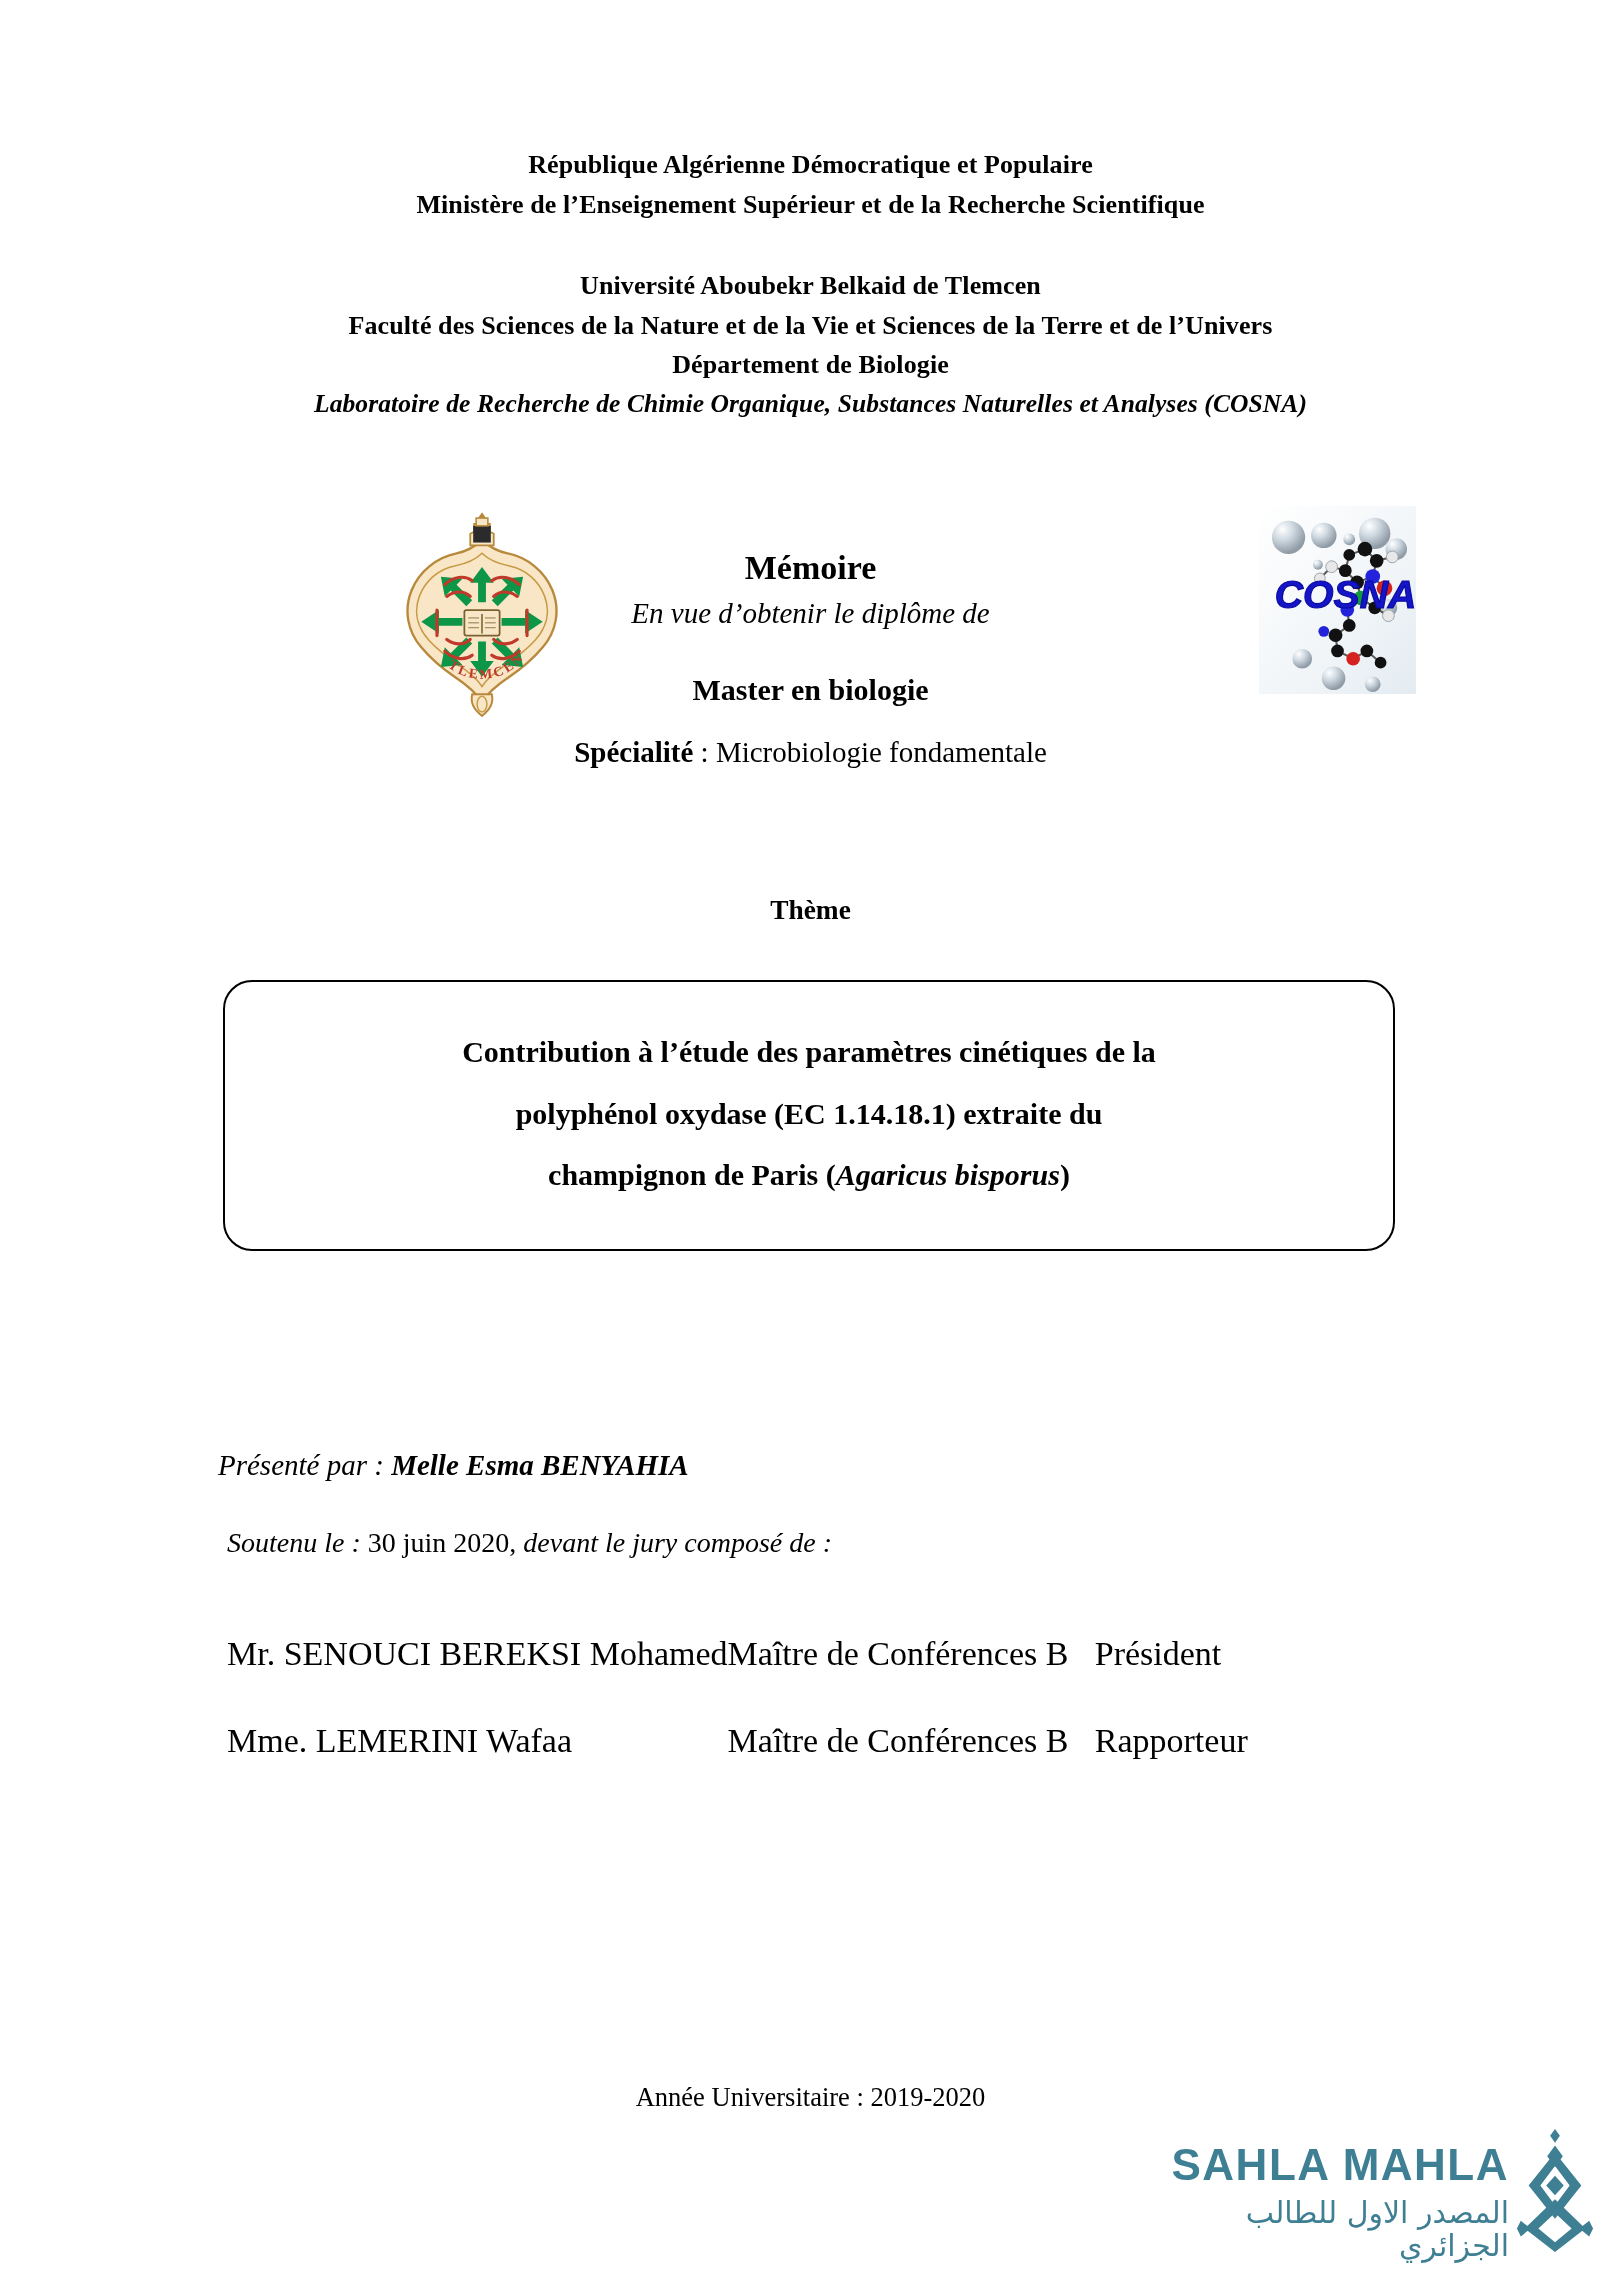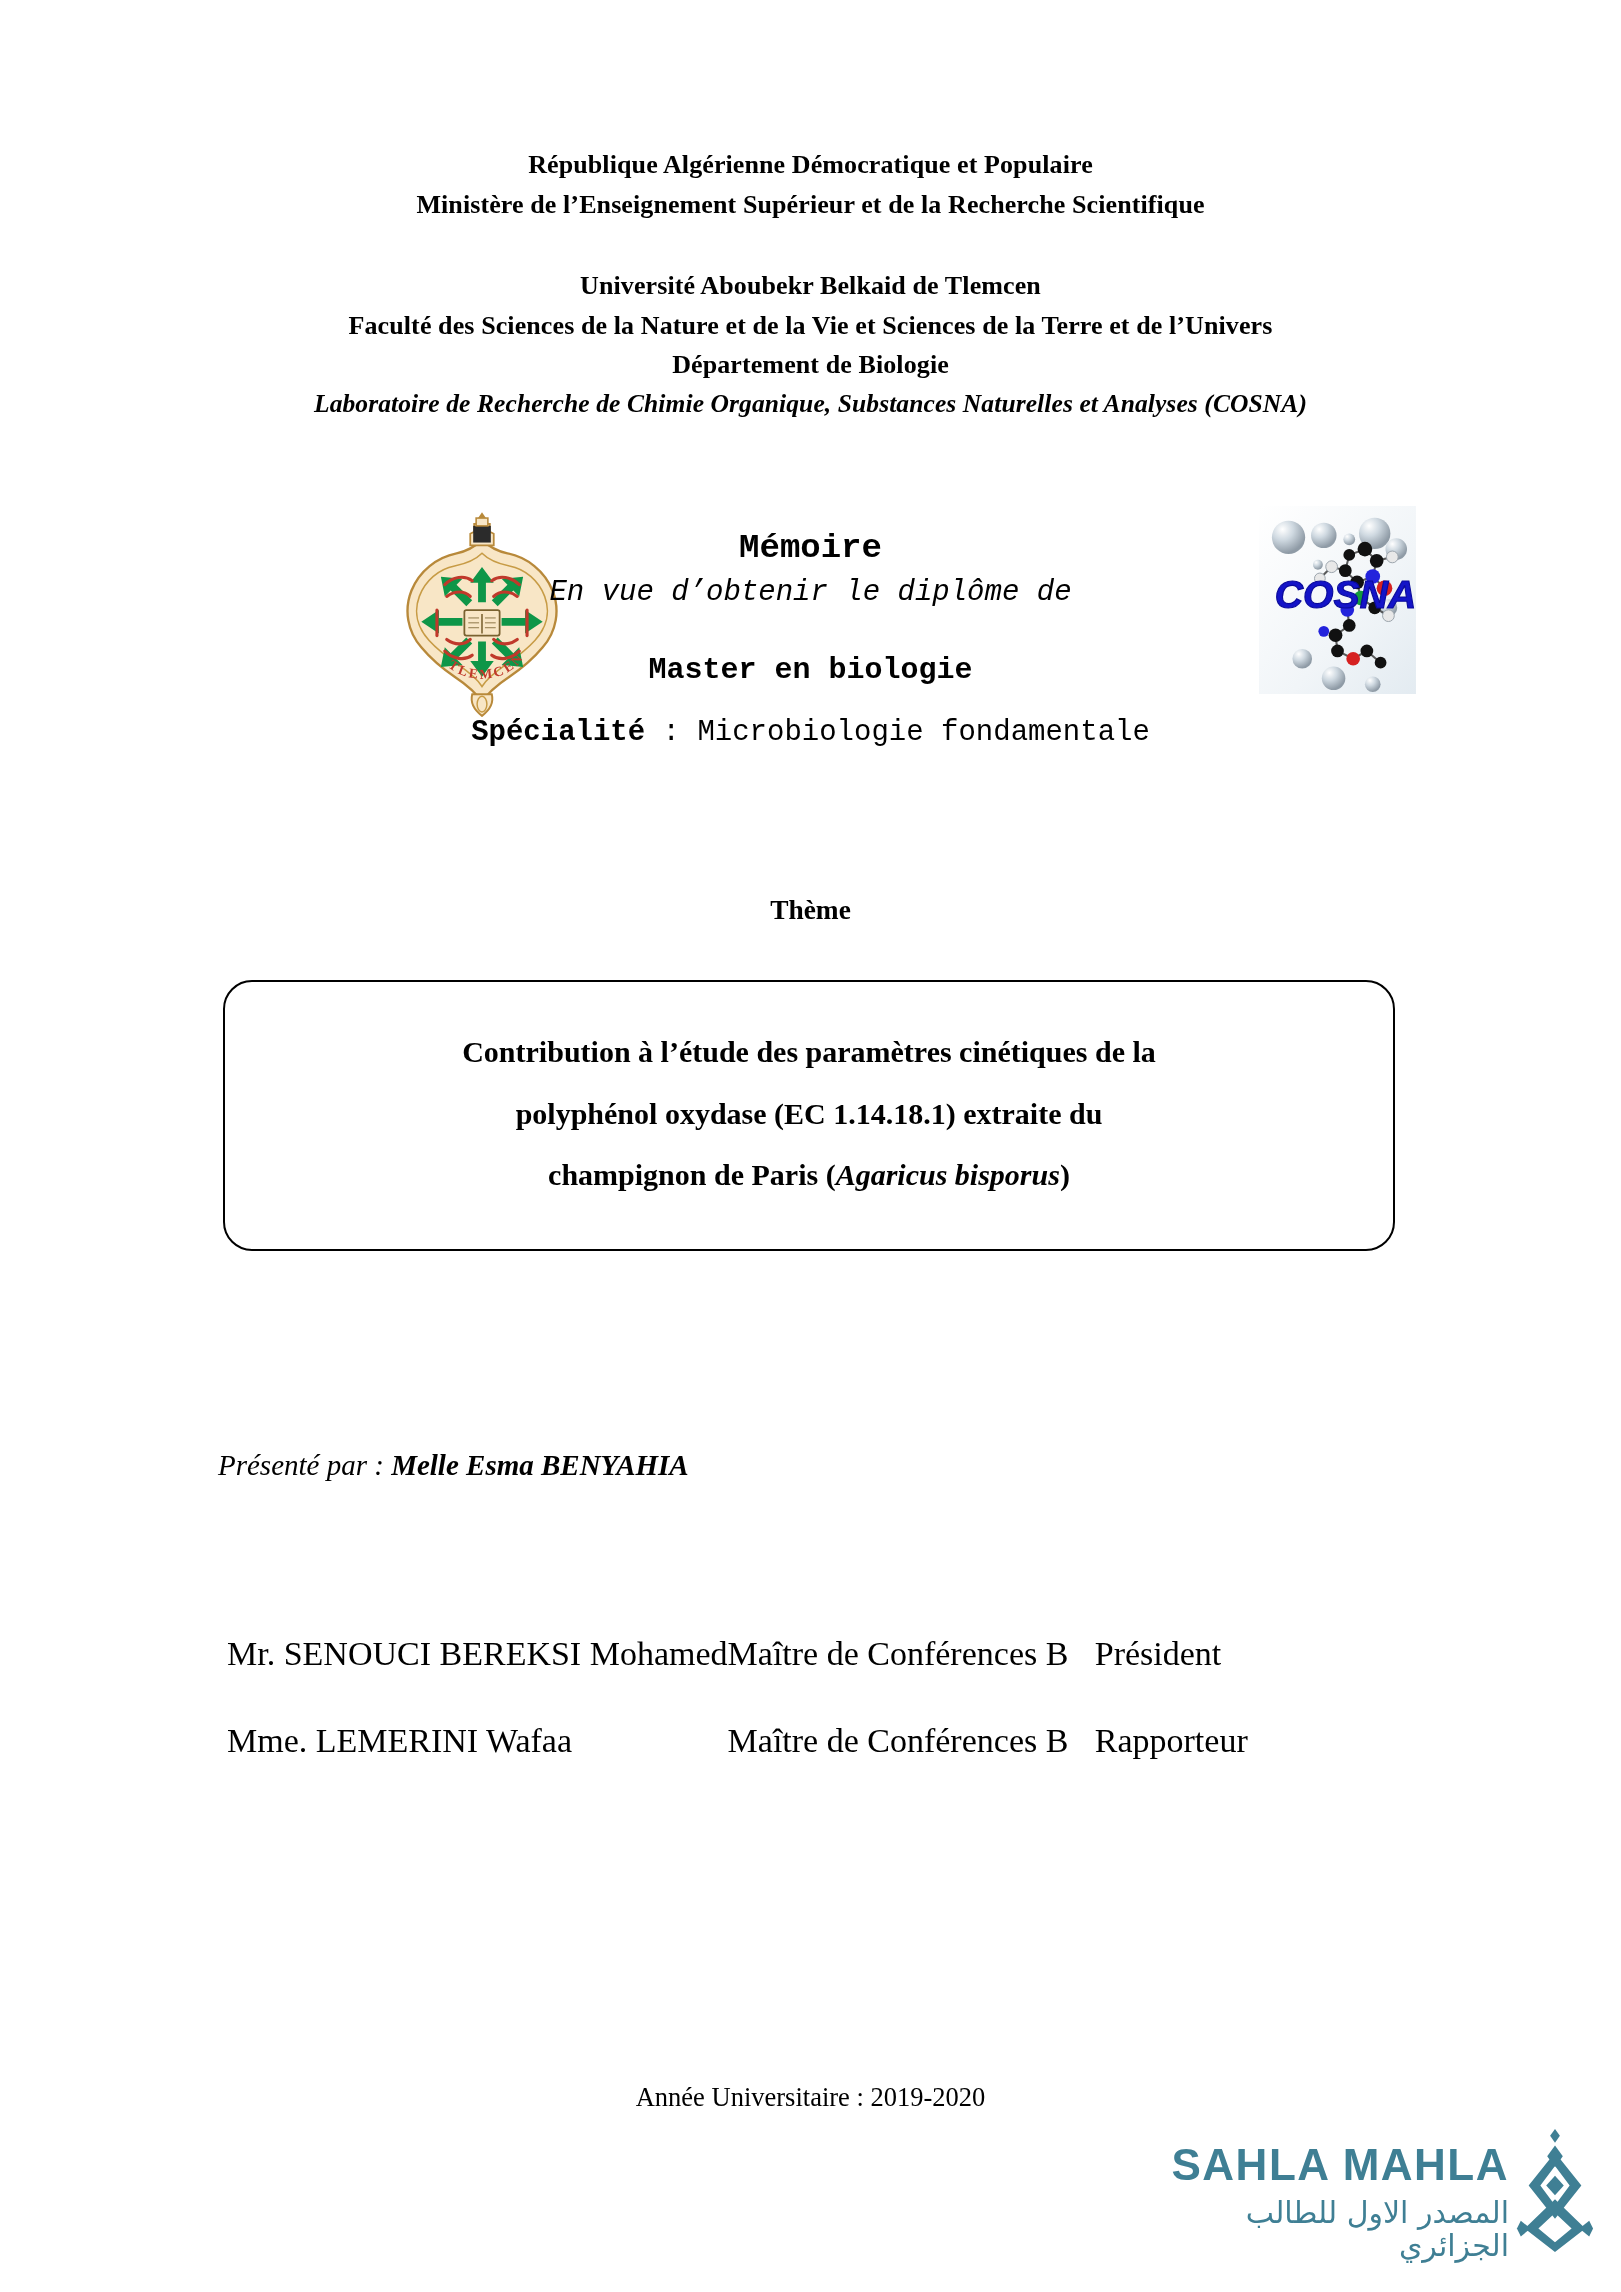--- a/index.html
+++ b/index.html
@@ -61,23 +61,22 @@
     height: 188px;
     background:
       radial-gradient(circle at 22% 18%, #ffffff 0 6%, rgba(255,255,255,0) 7%),
       linear-gradient(155deg, #ffffff 0%, #f2f5f8 45%, #e8eef3 100%);
   }
 
   
   .diploma {
     position: absolute;
     left: 0; right: 0;
-    top: 527px;
+    top: 547px;
     text-align: center;
-    font-family: Liberation Mono, monospace;
   }
   .memoire     { font-size: 34px; font-weight: bold; line-height: 1.25; }
   .envue       { font-size: 29px; font-style: italic; line-height: 1.6; }
   .master      { font-size: 30px; font-weight: bold; margin-top: 37px; }
   .specialite  { font-size: 29px; margin-top: 29px; }
 
   
   .theme-label {
     position: absolute;
     left: 0; right: 0;
@@ -380,20 +379,23 @@
     <div class="theme-line">polyphénol oxydase (EC 1.14.18.1) extraite du</div>
     <div class="theme-line">
       <span>champignon de Paris (</span><span class="i">Agaricus bisporus</span><span>)</span>
     </div>
   </div>
 
   <div class="presented">
     <span>Présenté par : </span><span class="name">Melle Esma BENYAHIA</span>
   </div>
 
+  <div class="soutenu">
+    <span>Soutenu le : </span><span class="date">30 juin  2020,</span><span> devant le jury composé de :</span>
+  </div>
 
   <table class="jury">
     <tbody>
       <tr>
         <td class="c-name">Mr. SENOUCI BEREKSI Mohamed</td>
         <td class="c-grade">Maître de Conférences B</td>
         <td class="c-role">Président</td>
       </tr>
       <tr>
         <td class="c-name">Mme. LEMERINI Wafaa</td>

